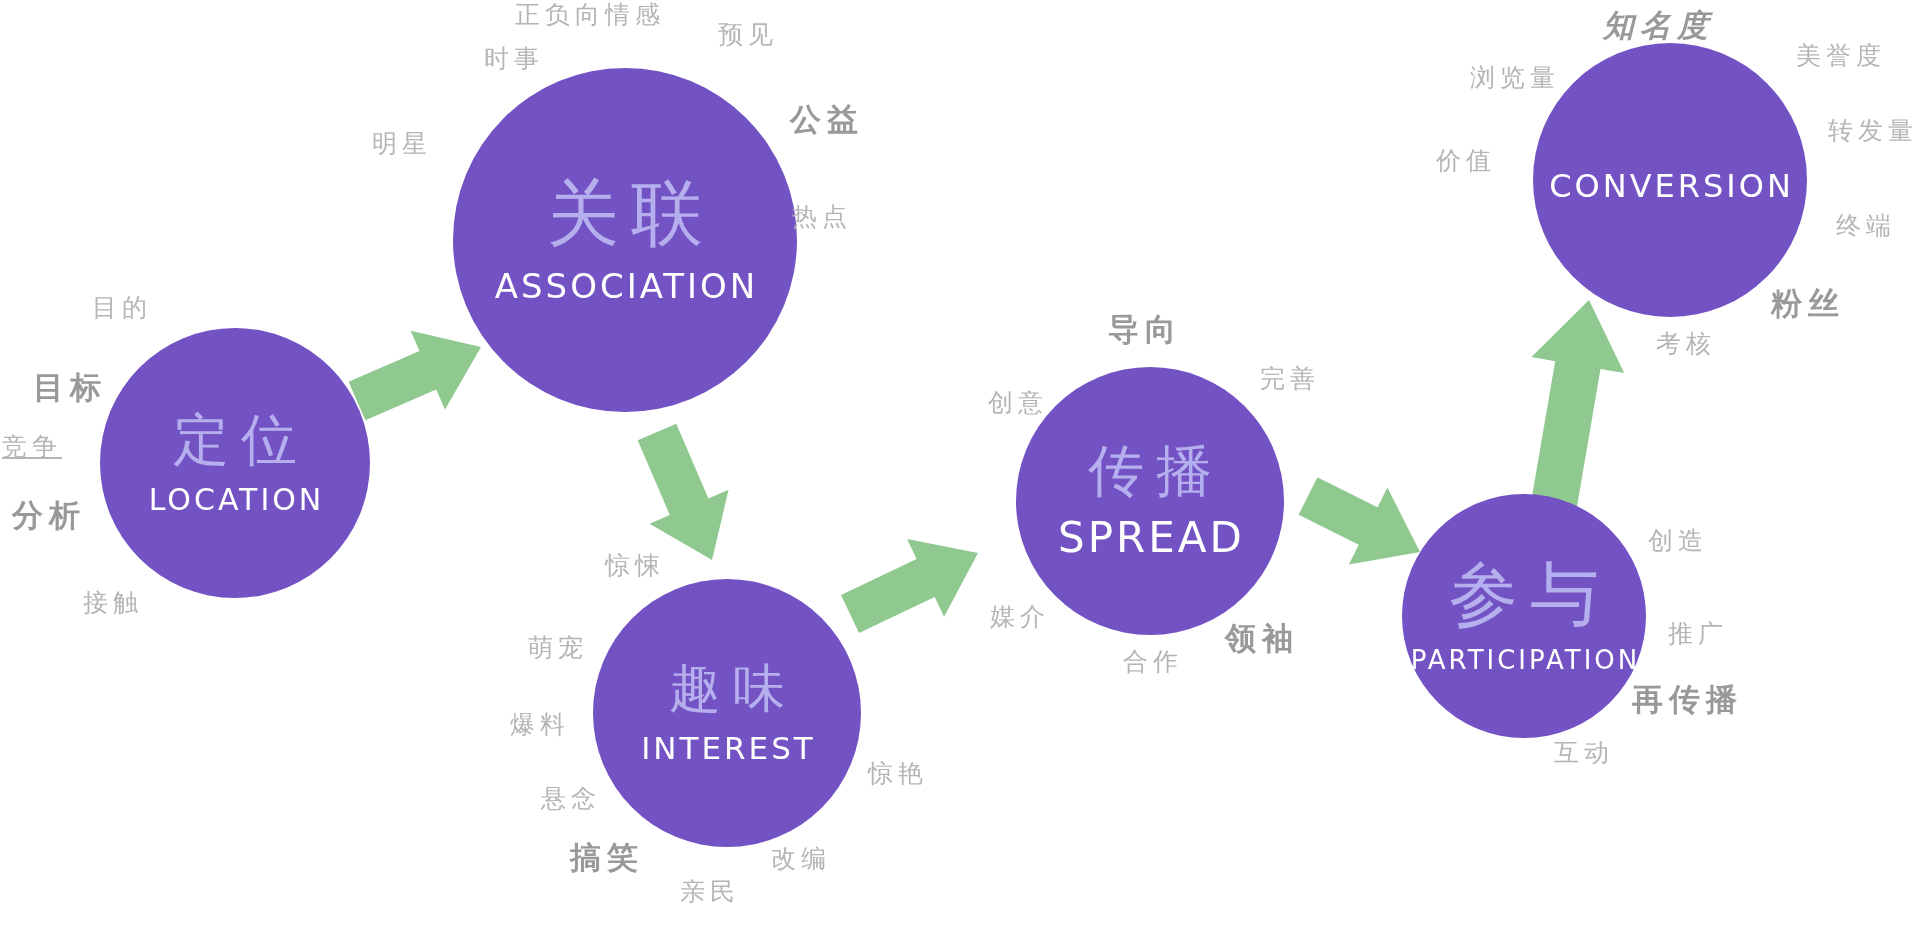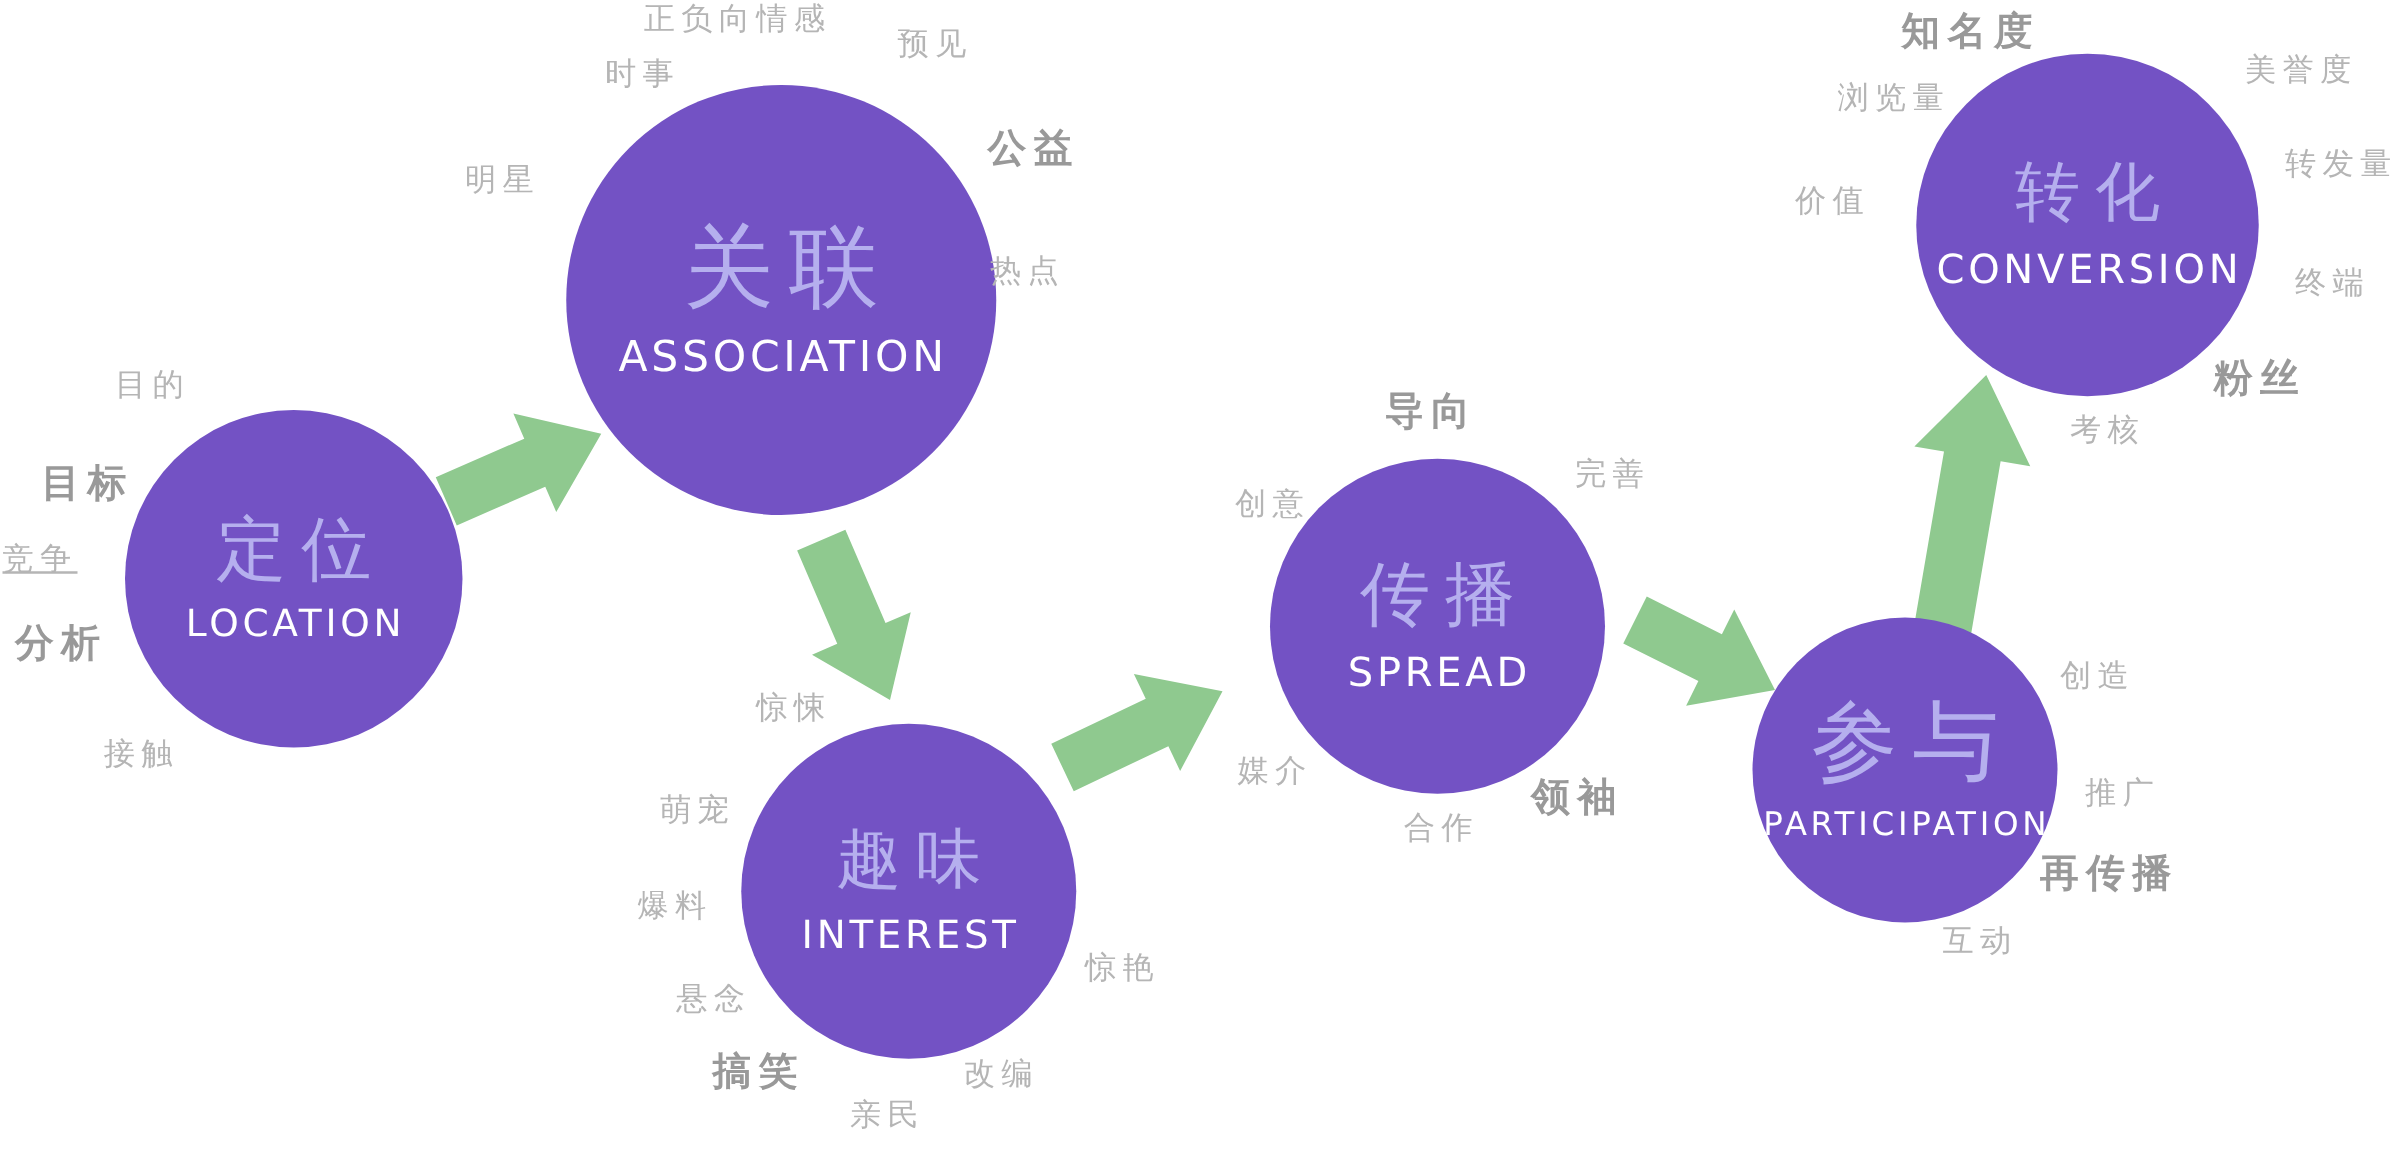--- a/index.html
+++ b/index.html
@@ -98,41 +98,40 @@
     <span class="keyword" style="left: 605px; top: 553px;">惊悚</span>
     <span class="keyword" style="left: 528px; top: 635px;">萌宠</span>
     <span class="keyword" style="left: 510px; top: 712px;">爆料</span>
     <span class="keyword" style="left: 541px; top: 786px;">悬念</span>
     <span class="keyword strong" style="left: 570px; top: 842px;">搞笑</span>
     <span class="keyword" style="left: 680px; top: 879px;">亲民</span>
     <span class="keyword" style="left: 771px; top: 846px;">改编</span>
     <span class="keyword" style="left: 868px; top: 761px;">惊艳</span>
     <div class="stage" style="left: 1016px; top: 367px; width: 268px; height: 268px;">
     <div class="stage-title" style="font-size: 56px;">传播</div>
-    <div class="stage-subtitle" style="font-size: 32px;">SPREAD</div>
+    <div class="stage-subtitle" style="font-size: 42px;">SPREAD</div>
   </div>
     <span class="keyword strong" style="left: 1108px; top: 314px;">导向</span>
     <span class="keyword" style="left: 988px; top: 390px;">创意</span>
     <span class="keyword" style="left: 1260px; top: 366px;">完善</span>
     <span class="keyword" style="left: 990px; top: 604px;">媒介</span>
     <span class="keyword" style="left: 1123px; top: 649px;">合作</span>
     <span class="keyword strong" style="left: 1225px; top: 623px;">领袖</span>
     <div class="stage" style="left: 1402px; top: 494px; width: 244px; height: 244px;">
     <div class="stage-title" style="font-size: 69px;">参与</div>
     <div class="stage-subtitle" style="font-size: 26px;">PARTICIPATION</div>
   </div>
     <span class="keyword" style="left: 1648px; top: 528px;">创造</span>
     <span class="keyword" style="left: 1668px; top: 621px;">推广</span>
     <span class="keyword strong" style="left: 1632px; top: 684px;">再传播</span>
     <span class="keyword" style="left: 1554px; top: 740px;">互动</span>
     <div class="stage" style="left: 1533px; top: 43px; width: 274px; height: 274px;">
-    <div class="stage-title" style="font-size: 52px;">转化</div>
     <div class="stage-subtitle" style="font-size: 32px;">CONVERSION</div>
   </div>
-    <span class="keyword strong" style="left: 1521px; top: 10px;">知名度</span>
+    <span class="keyword strong" style="left: 1603px; top: 10px; font-style: italic;">知名度</span>
     <span class="keyword" style="left: 1470px; top: 65px;">浏览量</span>
     <span class="keyword" style="left: 1796px; top: 43px;">美誉度</span>
     <span class="keyword" style="left: 1436px; top: 148px;">价值</span>
     <span class="keyword" style="left: 1828px; top: 118px;">转发量</span>
     <span class="keyword" style="left: 1836px; top: 213px;">终端</span>
     <span class="keyword strong" style="left: 1771px; top: 288px;">粉丝</span>
     <span class="keyword" style="left: 1656px; top: 331px;">考核</span>
   </div>
 
 </body></html>

